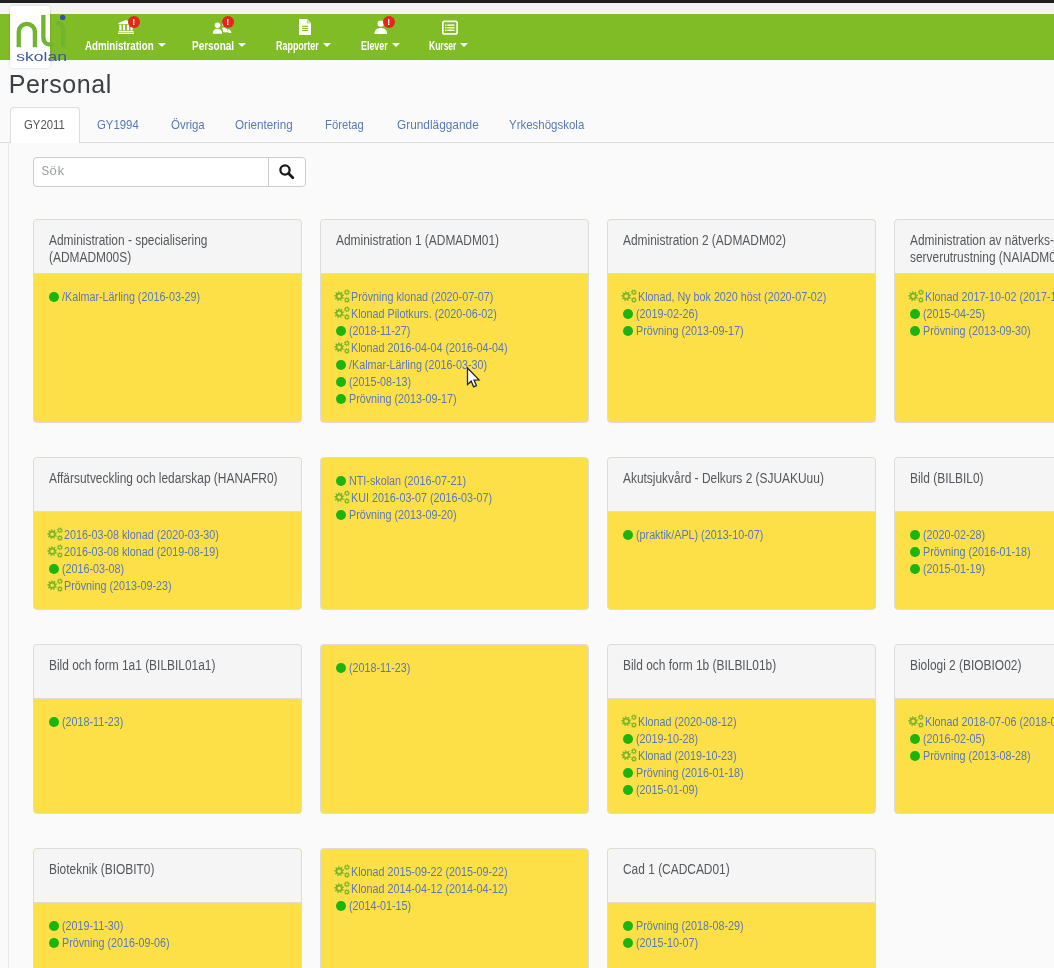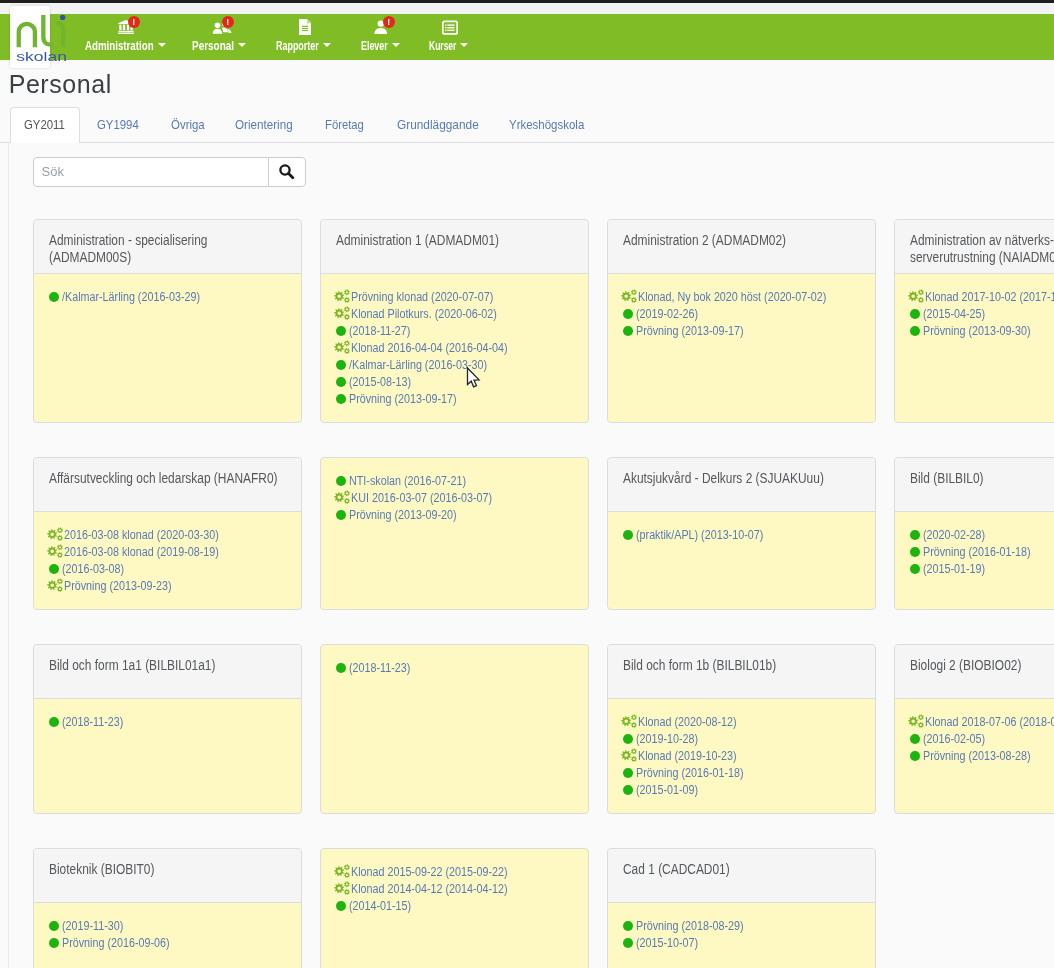--- a/index.html
+++ b/index.html
@@ -10,26 +10,26 @@
 .ncaret{position:absolute;top:28.6px;width:0;height:0;border-left:4.3px solid transparent;border-right:4.3px solid transparent;border-top:4.8px solid #fff}
 .nico{position:absolute}
 .nbadge{position:absolute;top:1.8px;width:12.4px;height:12.4px;border-radius:50%;background:#e42717;color:#fff;font-size:9px;font-weight:700;line-height:12.4px;text-align:center}
 .logo{position:absolute;left:9.5px;top:6px;width:40px;height:61.5px;background:#fff;border-radius:3px;box-shadow:0 0 3px rgba(0,0,0,.15)}
 h1{position:absolute;left:8.7px;top:72.1px;font-size:25px;line-height:25px;font-weight:400;color:#3b4045;letter-spacing:0.55px}
 .tabline{position:absolute;left:0;top:142px;width:1054px;height:1px;background:#ddd}
 .tabactive{position:absolute;left:10px;top:107px;width:70px;height:36px;background:#fff;border:1px solid #ddd;border-bottom:none;border-radius:4px 4px 0 0;z-index:2}
 .tlbl{position:absolute;top:117.8px;font-size:13.5px;line-height:13.5px;color:#587ab8;transform-origin:0 0;white-space:nowrap;z-index:3}
 .tlbl.active{color:#555}
 .search{position:absolute;left:32.5px;top:156.5px;height:30px}
-.search input{width:236px;height:30px;border:1px solid #ccc;border-radius:4px 0 0 4px;padding:0 8px;font-size:13px;color:#555;font-family:Liberation Sans, sans-serif;background:#fff;outline:none;vertical-align:top}
+.search input{width:236px;height:30px;border:1px solid #ccc;border-radius:4px 0 0 4px;padding:0 8px;font-size:13px;color:#555;font-family:Liberation Mono, monospace;background:#fff;outline:none;vertical-align:top}
 .search input::placeholder{color:#999fa5}
 .search button{width:38.5px;height:30px;border:1px solid #ccc;margin-left:-1px;border-radius:0 4px 4px 0;background:#fff;vertical-align:top;padding-top:3px}
 .vline{position:absolute;left:8px;top:142px;width:1px;height:826px;background:#e9e9e9}
 .grid{position:absolute;left:33px;top:219px;width:1130px;display:grid;grid-template-columns:repeat(4,269px);grid-template-rows:204px 153px 170px 158px;gap:34px 18px}
-.card{background:#fef9c3;border:1px solid #dcdcdc;border-radius:4px;overflow:hidden}
+.card{background:#fde047;border:1px solid #dcdcdc;border-radius:4px;overflow:hidden}
 .hd{height:54px;background:#f5f5f5;border-bottom:1px solid #dcdcdc;padding:11.5px 15px 0;font-size:14px;color:#54585c}
 .hd span{display:block;width:278px;line-height:17.6px;transform:scaleX(0.852);transform-origin:0 0}
 .bd ul{list-style:none;padding:15px}
 .bd li{font-size:12.5px;line-height:17px;white-space:nowrap;position:relative}
 .bd li.d{padding-left:13.2px}
 .bd li.g{padding-left:15px}
 .bd a{color:#587ab5;text-decoration:none;display:inline-block;transform:scaleX(0.86);transform-origin:0 50%}
 .dot{position:absolute;left:0;top:2.9px;width:9.8px;height:9.8px;border-radius:50%;background:#1cb40e}
 .gi{position:absolute;left:-2.2px;top:0.2px}
 </style></head><body>

